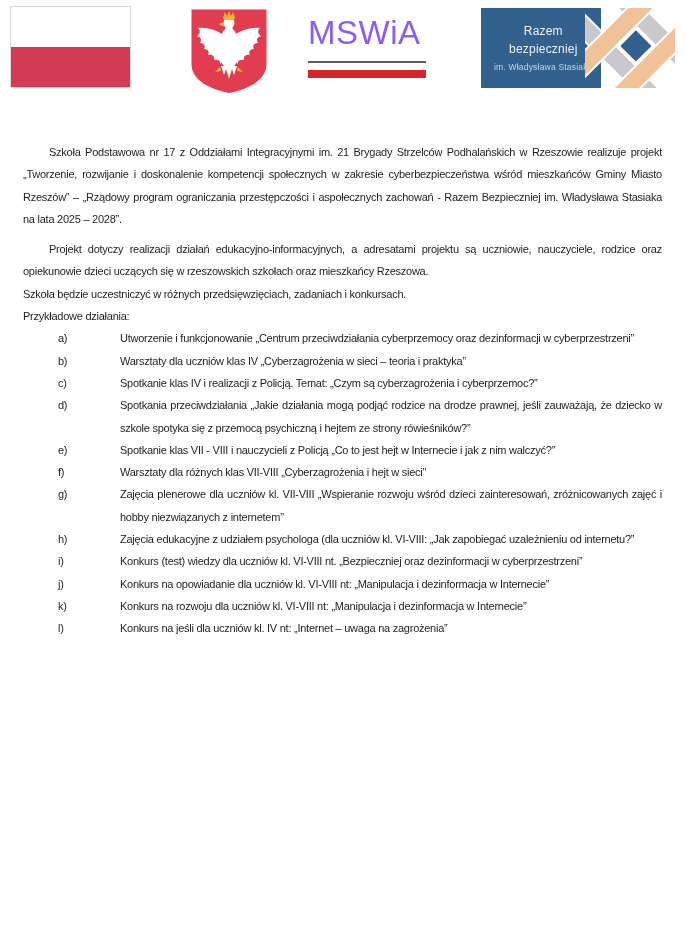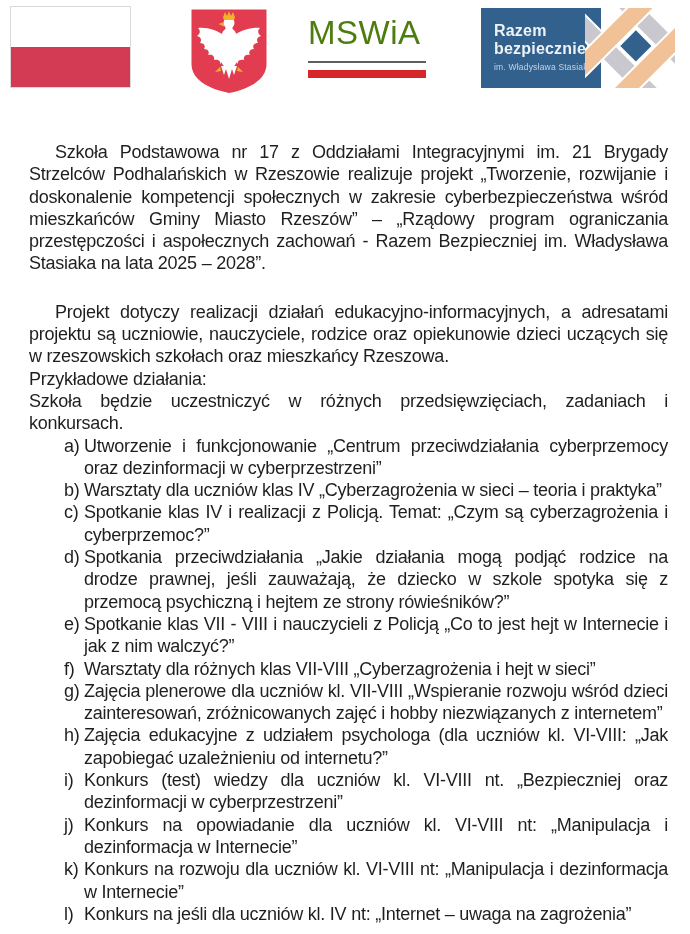--- a/index.html
+++ b/index.html
@@ -7,41 +7,41 @@
     position:relative;width:690px;height:934px;overflow:hidden;background:#ffffff;
     font-family:"Liberation Sans", sans-serif;color:#1f1f1f;
   }
   
   .logo{position:absolute;}
   .flag{left:10px;top:6px;width:119px;height:80px;border:1px solid #d9d9d9;}
   .flag .top{height:50%;background:#ffffff;}
   .flag .bottom{height:50%;background:#d33a54;}
   .emblem{left:190px;top:8px;}
   .mswia{left:308px;top:14px;width:118px;}
-  .mswia-text{font-size:33px;line-height:38px;letter-spacing:0.5px;color:#4d7c0f;font-weight:500;}
+  .mswia-text{font-size:33px;line-height:38px;letter-spacing:0.5px;color:#8b5cf6;font-weight:500;}
   .mswia-line{margin-top:9px;height:2px;background:#5d5d62;}
   .mswia-bar{margin-top:7px;height:8px;background:#d6262a;}
   .razem{left:481px;top:8px;width:194px;height:80px;}
   .razem-blue{position:absolute;left:0;top:0;width:122px;height:80px;background:#33618e;}
   .razem-textbox{position:absolute;left:13px;top:14px;color:#eef2f7;}
-  .razem-title{font-size:16px;line-height:18px;font-weight:bold;letter-spacing:0.2px;}
+  .razem-title{font-size:12px;line-height:18px;font-weight:normal;letter-spacing:0.2px;text-align:center;}
   .razem-sub{margin-top:4px;font-size:8.5px;color:#c6d2e0;letter-spacing:0.2px;}
   .razem-weave{position:absolute;left:104px;top:0;}
   
   main{
-    position:absolute;left:29px;top:141px;width:639px;
-    font-size:18px;line-height:22.3px;letter-spacing:-0.25px;
+    position:absolute;left:23px;top:141px;width:639px;
+    font-size:11px;line-height:22.3px;letter-spacing:-0.25px;
   }
   main p{margin:0;text-align:justify;}
   p.indent{text-indent:26px;}
-  p.gap{margin-top:26px;}
+  p.gap{margin-top:8px;}
   .actions{margin:0;padding-left:35px;}
   .item{display:flex;}
   .item .marker{flex:0 0 20px;}
-  .item .text{flex:1;text-align:justify;}
+  .item .text{flex:1;text-align:justify;margin-left:42px;}
 </style>
 </head>
 <body>
 
 <div class="page">
 
   <header>
 
     <div class="logo flag">
       <div class="top"></div>
@@ -88,22 +88,22 @@
           <rect x="64" y="-25" width="19" height="130" fill="#f1c198" stroke="#ffffff" stroke-width="2"></rect>
           <rect x="39" y="29" width="22" height="22" fill="#33618e"></rect>
         </g>
       </svg>
     </div>
   </header>
 
   <main>
     <p class="indent">Szkoła Podstawowa nr 17 z Oddziałami Integracyjnymi im. 21 Brygady Strzelców Podhalańskich w Rzeszowie realizuje projekt „Tworzenie, rozwijanie i doskonalenie kompetencji społecznych w zakresie cyberbezpieczeństwa wśród mieszkańców Gminy Miasto Rzeszów” – „Rządowy program ograniczania przestępczości i aspołecznych zachowań - Razem Bezpieczniej im. Władysława Stasiaka na lata 2025 – 2028”.</p>
     <p class="indent gap">Projekt dotyczy realizacji działań edukacyjno-informacyjnych, a adresatami projektu są uczniowie, nauczyciele, rodzice oraz opiekunowie dzieci uczących się w rzeszowskich szkołach oraz mieszkańcy Rzeszowa.</p>
+    <p>Szkoła będzie uczestniczyć w różnych przedsięwzięciach, zadaniach i konkursach.</p>
     <p>Przykładowe działania:</p>
-    <p>Szkoła będzie uczestniczyć w różnych przedsięwzięciach, zadaniach i konkursach.</p>
     <div class="actions">
         <div class="item">
           <span class="marker">a)</span>
           <span class="text">Utworzenie i funkcjonowanie „Centrum przeciwdziałania cyberprzemocy oraz dezinformacji w cyberprzestrzeni”</span>
         </div>
         <div class="item">
           <span class="marker">b)</span>
           <span class="text">Warsztaty dla uczniów klas IV „Cyberzagrożenia w sieci – teoria i praktyka”</span>
         </div>
         <div class="item">

